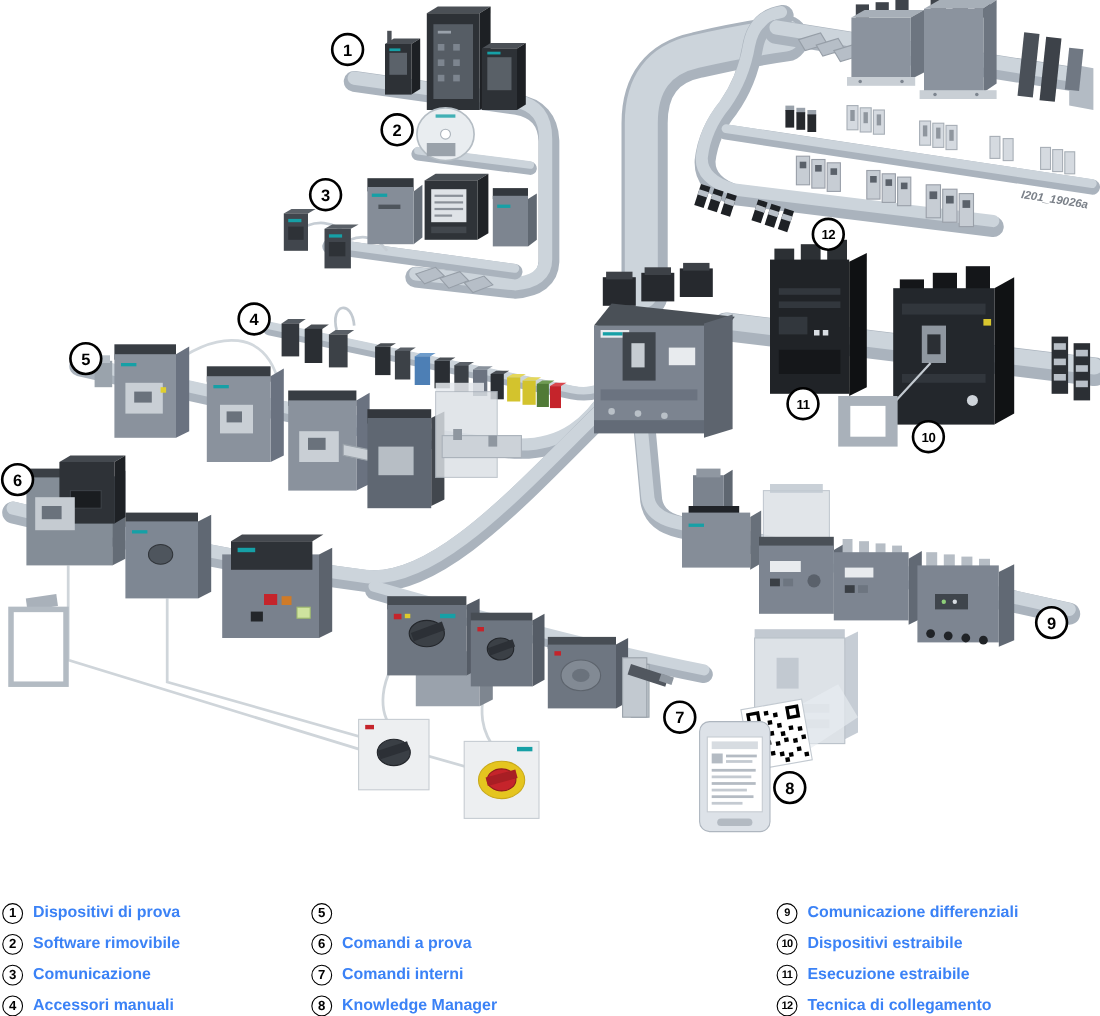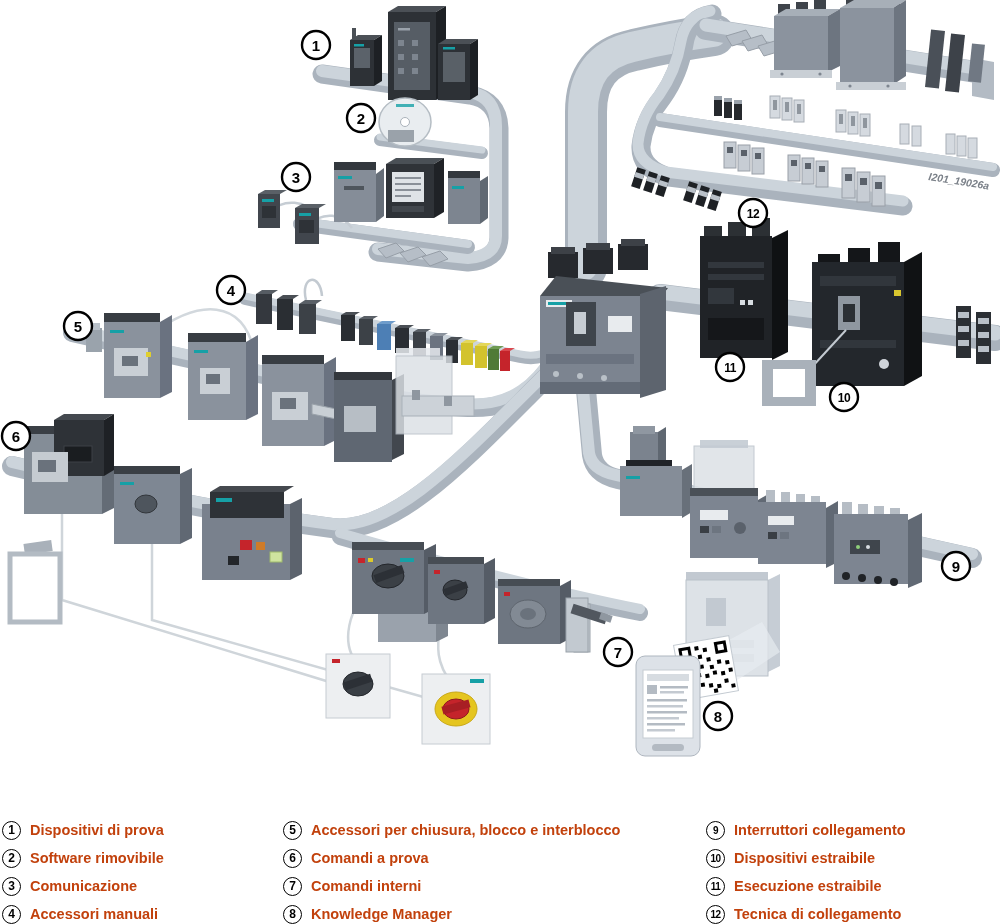--- a/index.html
+++ b/index.html
@@ -11,21 +11,21 @@
   .legend{position:absolute;top:816px;left:0;width:1000px;height:108px;}
   .legend-col{position:absolute;top:0;}
   .legend-col.c1{left:2px;}
   .legend-col.c2{left:283px;}
   .legend-col.c3{left:706px;}
   .legend-item{display:flex;align-items:center;height:28px;gap:9px;}
   .lnum{display:inline-flex;align-items:center;justify-content:center;
         width:19px;height:19px;border:1.7px solid #000;border-radius:50%;
         font-weight:700;font-size:12px;color:#000;box-sizing:border-box;flex:0 0 19px;}
   .legend-col.c3 .lnum{font-size:10px;letter-spacing:-0.5px;}
-  .llabel{font-weight:700;font-size:14.5px;color:#c2410c;white-space:nowrap;}
+  .llabel{font-weight:700;font-size:14.5px;color:#3b82f6;white-space:nowrap;}
   
   .cm-circle{fill:#ffffff;stroke:#000000;stroke-width:2.4px;}
   .cm-num{font-family:"Liberation Sans",sans-serif;font-weight:700;font-size:15px;
           text-anchor:middle;fill:#000;}
   .cm-num.two{font-size:12px;letter-spacing:-0.5px;}
   .watermark{font-family:"Liberation Sans",sans-serif;font-style:italic;font-weight:700;
              font-size:10.5px;fill:#7b8189;}
 </style>
 </head>
 <body>
@@ -622,39 +622,38 @@
         <span class="llabel">Comunicazione</span>
       </div>
       <div class="legend-item">
         <span class="lnum">4</span>
         <span class="llabel">Accessori manuali</span>
       </div>
     </div>
     <div class="legend-col c2">
       <div class="legend-item">
         <span class="lnum">5</span>
-        <span class="llabel">Accessori per chiusura, blocco e interblocco</span>
       </div>
       <div class="legend-item">
         <span class="lnum">6</span>
         <span class="llabel">Comandi a prova</span>
       </div>
       <div class="legend-item">
         <span class="lnum">7</span>
         <span class="llabel">Comandi interni</span>
       </div>
       <div class="legend-item">
         <span class="lnum">8</span>
         <span class="llabel">Knowledge Manager</span>
       </div>
     </div>
     <div class="legend-col c3">
       <div class="legend-item">
         <span class="lnum">9</span>
-        <span class="llabel">Interruttori collegamento</span>
+        <span class="llabel">Comunicazione differenziali</span>
       </div>
       <div class="legend-item">
         <span class="lnum">10</span>
         <span class="llabel">Dispositivi estraibile</span>
       </div>
       <div class="legend-item">
         <span class="lnum">11</span>
         <span class="llabel">Esecuzione estraibile</span>
       </div>
       <div class="legend-item">

